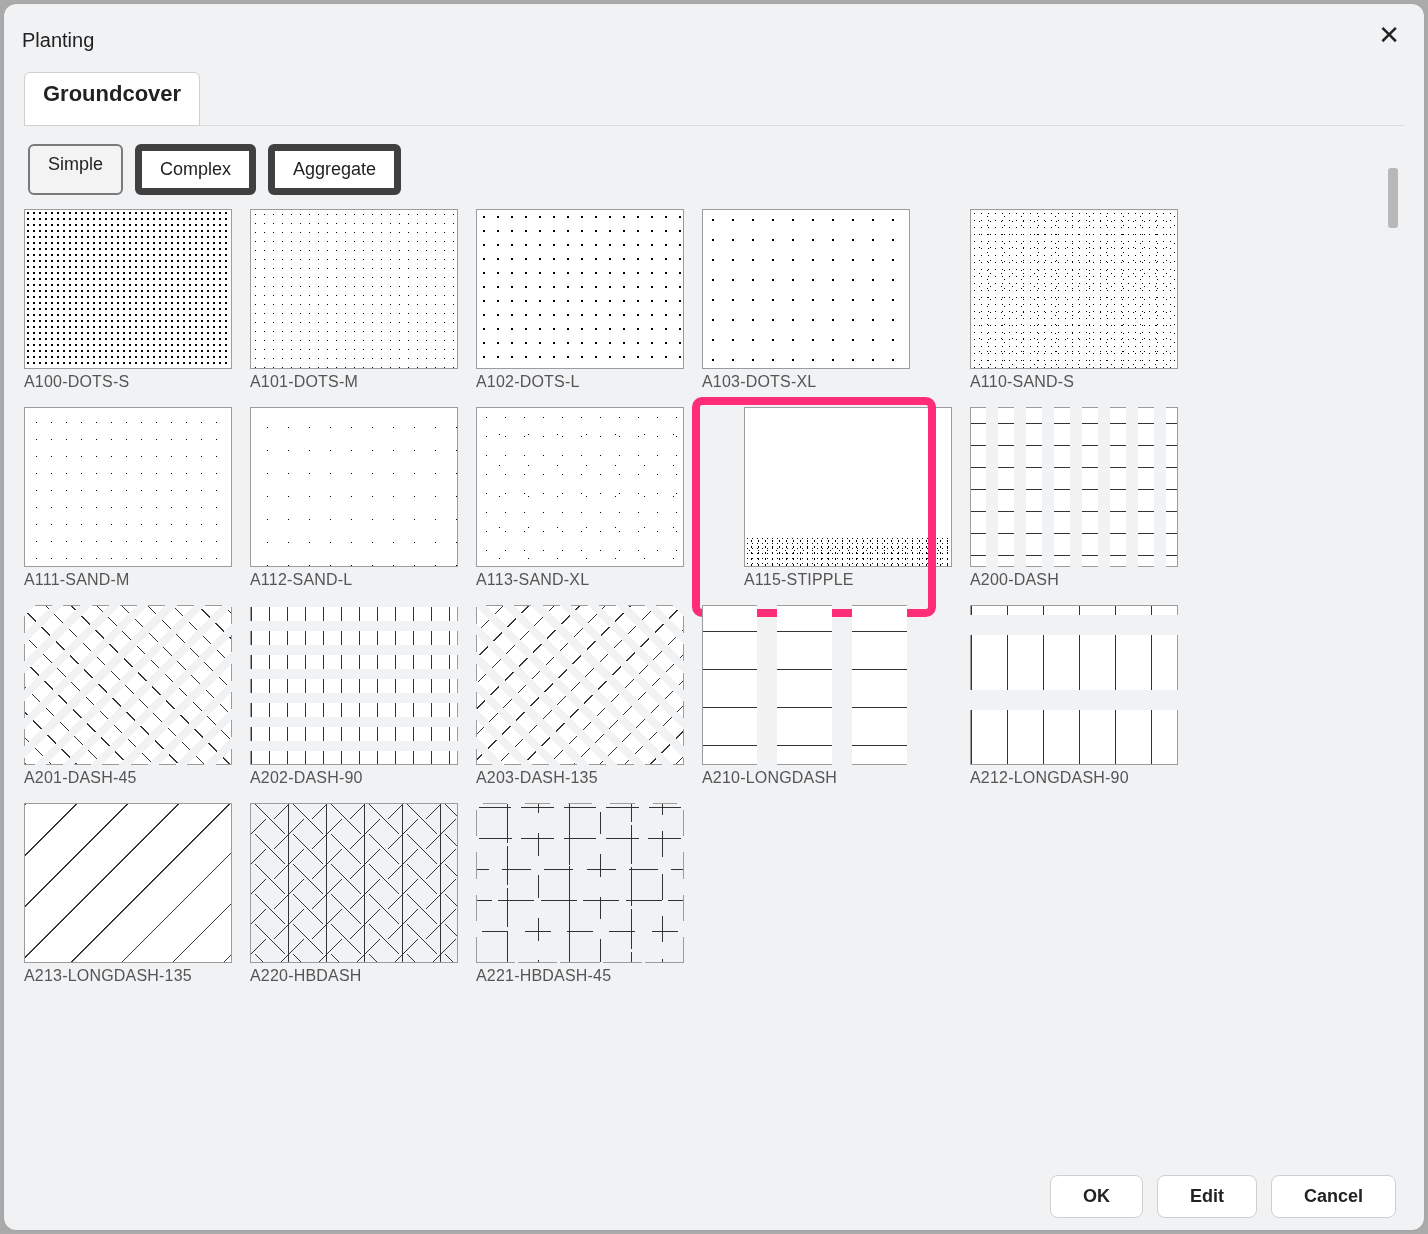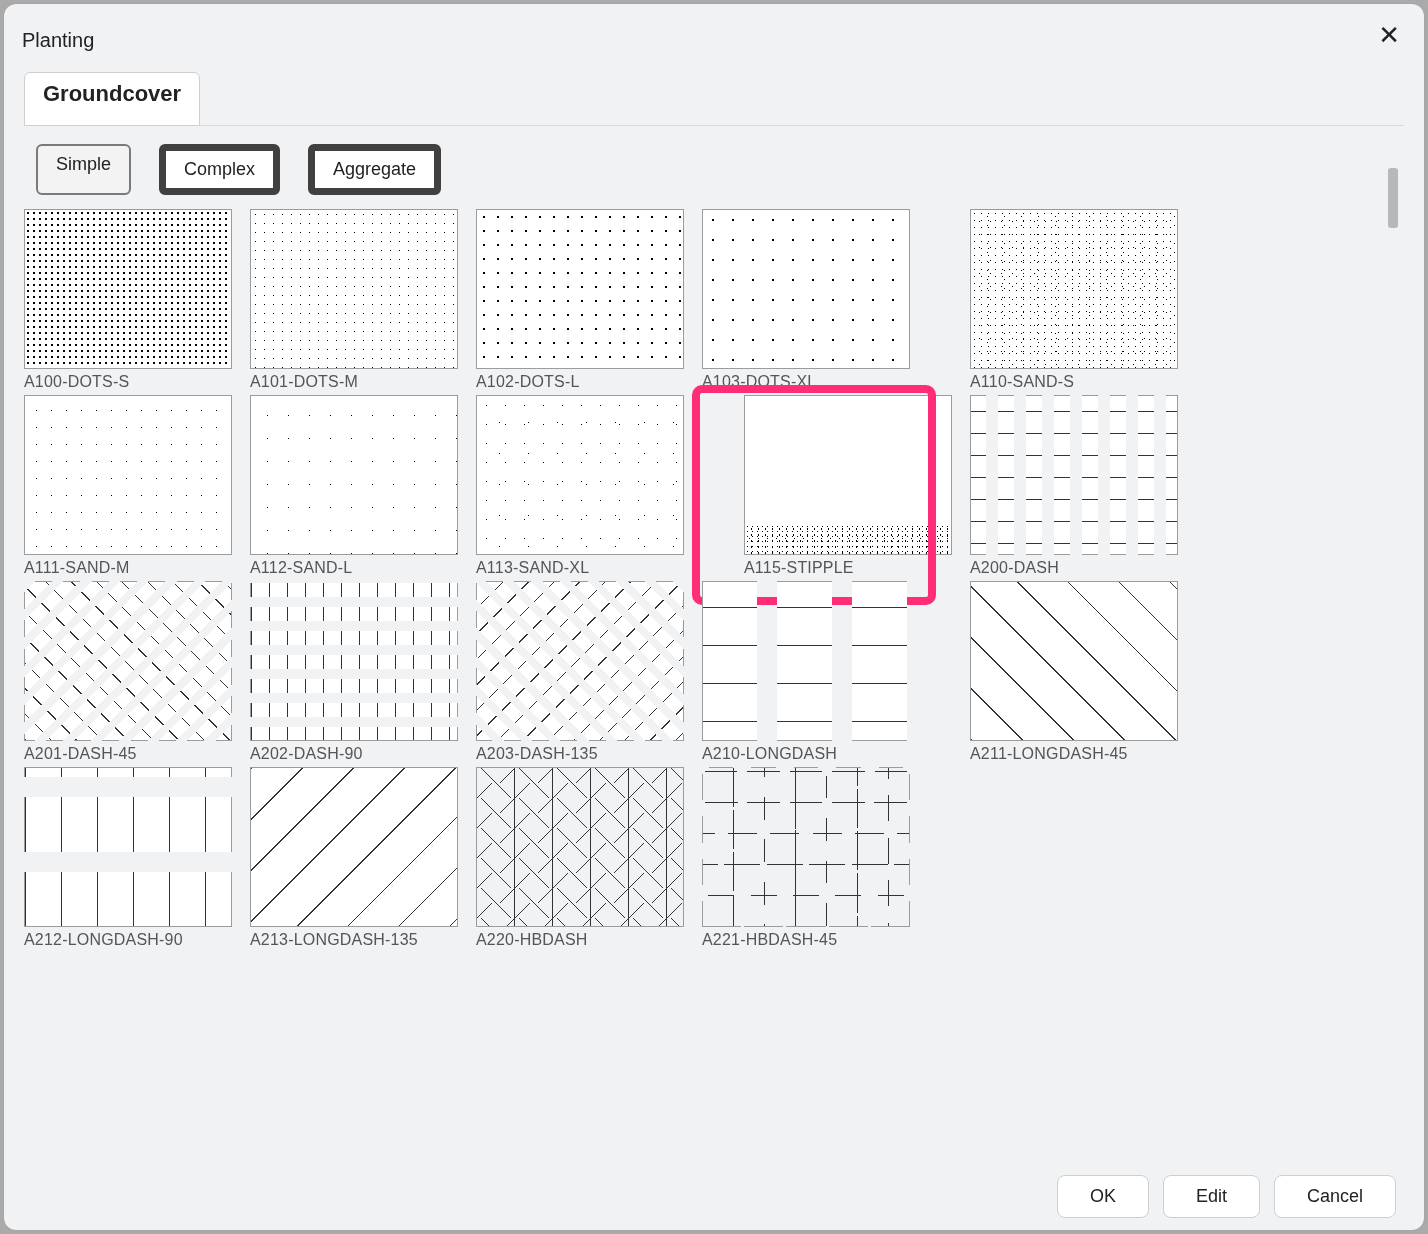--- a/index.html
+++ b/index.html
@@ -49,43 +49,43 @@
   font-size: 22px;
   color: #222;
   cursor: pointer;
   font-weight: bold;
 }
 .tabs-underline {
   border-top: 1px solid #d9d9d9;
   margin-top: -1px; height: 0;
 }
 .filter-row {
-  display: flex; gap: 28px;
-  margin: 18px 0 14px 12px;
+  display: flex; gap: 12px;
+  margin: 18px 0 14px 4px;
 }
 .pill {
   background: #fff;
   border: 7px solid #404040;
   border-radius: 6px;
   padding: 8px 18px;
   font-size: 18px;
   color: #222;
   cursor: pointer;
 }
 .pill.active {
   border: 2px solid #7a7a7a;
   background: #f3f3f3;
 }
 .gallery-wrap {
   position: relative;
 }
 .gallery {
   display: grid;
   grid-template-columns: repeat(5, 1fr);
-  gap: 4px 18px;
+  gap: 16px 18px;
   width: 1108px; 
 }
 .card {
   cursor: pointer;
 }
 .swatch {
   width: 208px; height: 160px;
   border: 1px solid #9c9c9c;
   background: #fff;
   position: relative;
@@ -126,20 +126,21 @@
   padding: 0 28px;
 }
 .btn {
   background: #fff;
   border: 1px solid #cfcfcf;
   border-radius: 8px;
   padding: 10px 32px;
   font-size: 18px;
   color: #222;
   cursor: pointer;
+  font-weight: bold;
 }
 
 
 .pat-dots-s   { background-image: radial-gradient(#000 0.8px, transparent 0.8px); background-size: 6px 6px; }
 .pat-dots-m   { background-image: radial-gradient(#000 0.9px, transparent 0.9px); background-size: 9px 9px; }
 .pat-dots-l   { background-image: radial-gradient(#000 1px,   transparent 1px);   background-size: 14px 14px; }
 .pat-dots-xl  { background-image: radial-gradient(#000 1px,   transparent 1px);   background-size: 20px 20px; }
 
 .pat-sand-s, .pat-sand-m, .pat-sand-l, .pat-sand-xl {
   background-image:
@@ -287,24 +288,20 @@
           </div>
           <div class="card">
             <div class="swatch pat-dash-135"></div>
             <div class="caption">A203-DASH-135</div>
           </div>
           <div class="card">
             <div class="swatch pat-longdash-0"></div>
             <div class="caption">A210-LONGDASH</div>
           </div>
           <div class="card">
-            <div class="swatch pat-longdash-45"></div>
-            <div class="caption">A211-LONGDASH-45</div>
-          </div>
-          <div class="card">
             <div class="swatch pat-longdash-90"></div>
             <div class="caption">A212-LONGDASH-90</div>
           </div>
           <div class="card">
             <div class="swatch pat-longdash-135"></div>
             <div class="caption">A213-LONGDASH-135</div>
           </div>
           <div class="card">
             <div class="swatch pat-hb-0"></div>
             <div class="caption">A220-HBDASH</div>

